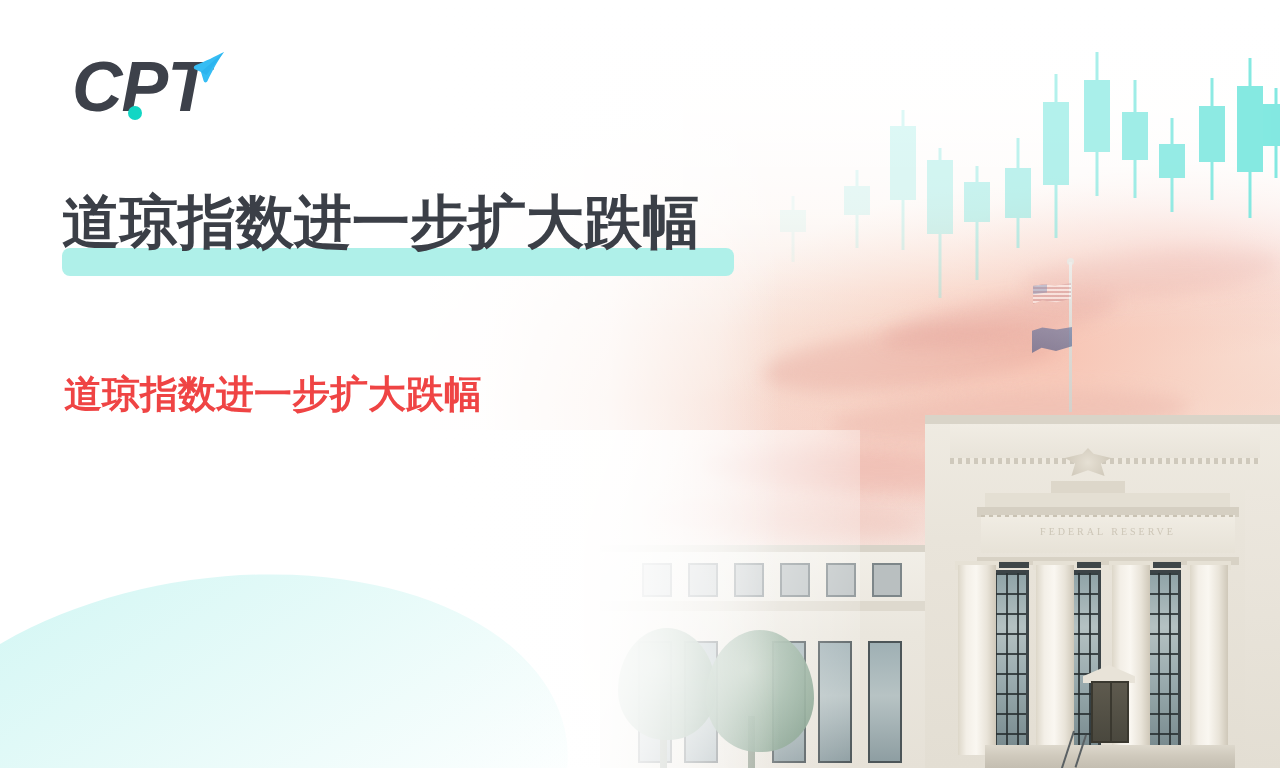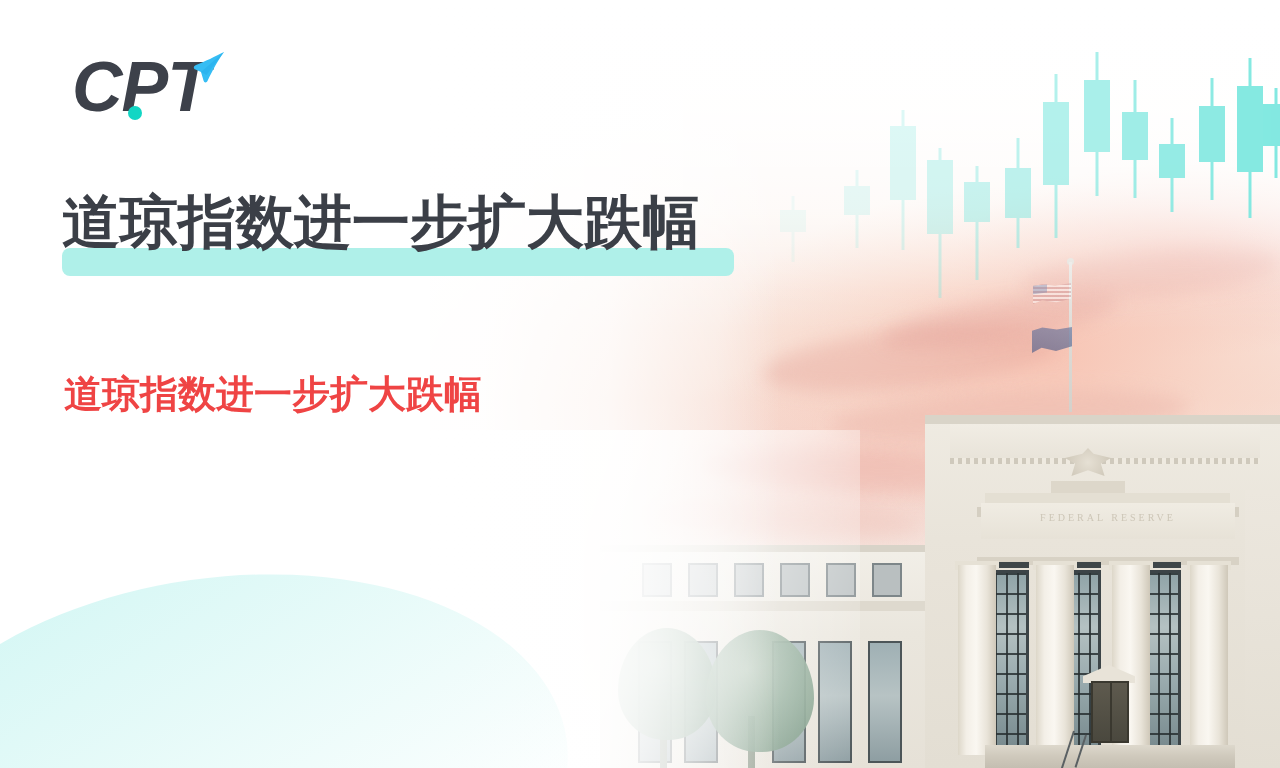--- a/index.html
+++ b/index.html
@@ -120,21 +120,21 @@
   }
   .arch-cornice {
     position: absolute; left: 52px; top: 92px; width: 262px; height: 10px;
     background: #d5cfc2;
   }
   .arch-dentil {
     position: absolute; left: 56px; top: 100px; width: 254px; height: 6px;
     background: repeating-linear-gradient(90deg,#c9c2b3 0 4px, #eeeae0 4px 8px);
   }
   .frieze {
-    position: absolute; left: 56px; top: 88px; width: 254px; height: 36px;
+    position: absolute; left: 56px; top: 102px; width: 254px; height: 36px;
     background: linear-gradient(180deg,#f0ece3,#e7e2d7);
   }
   .frieze-text {
     position: absolute; left: 0; top: 9px; width: 100%;
     text-align: center;
     font-size: 10px; letter-spacing: 3px; color: #cdc6b7;
     font-family: "Liberation Serif", serif;
   }
   .arch-base {
     position: absolute; left: 52px; top: 142px; width: 262px; height: 8px;

